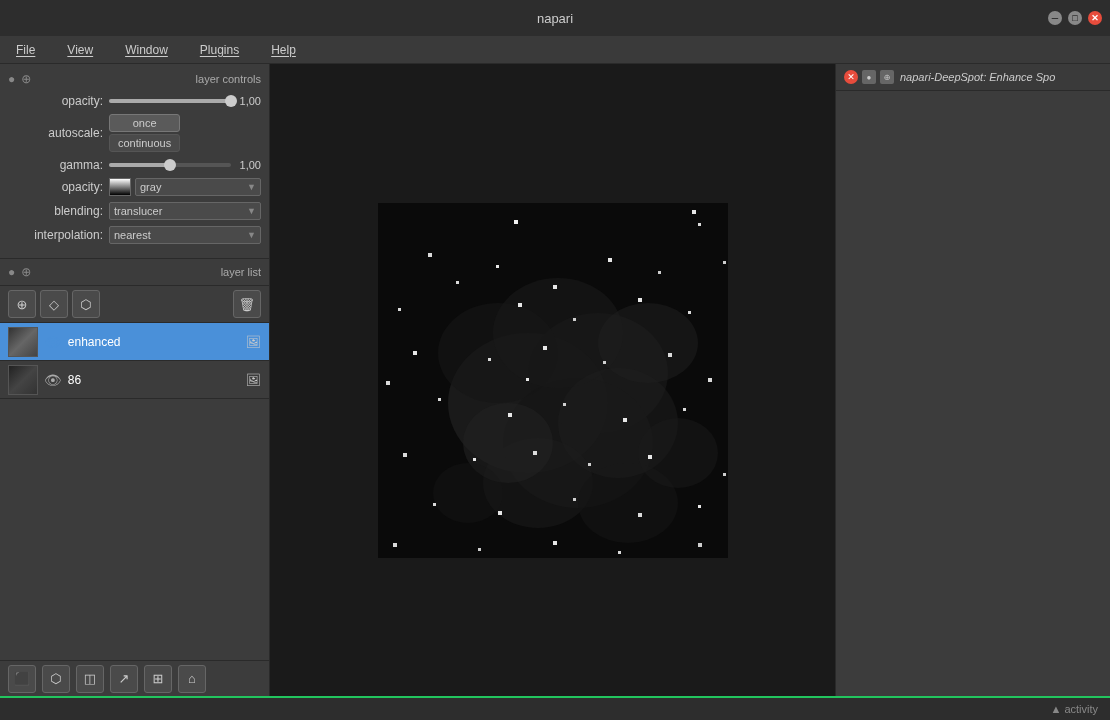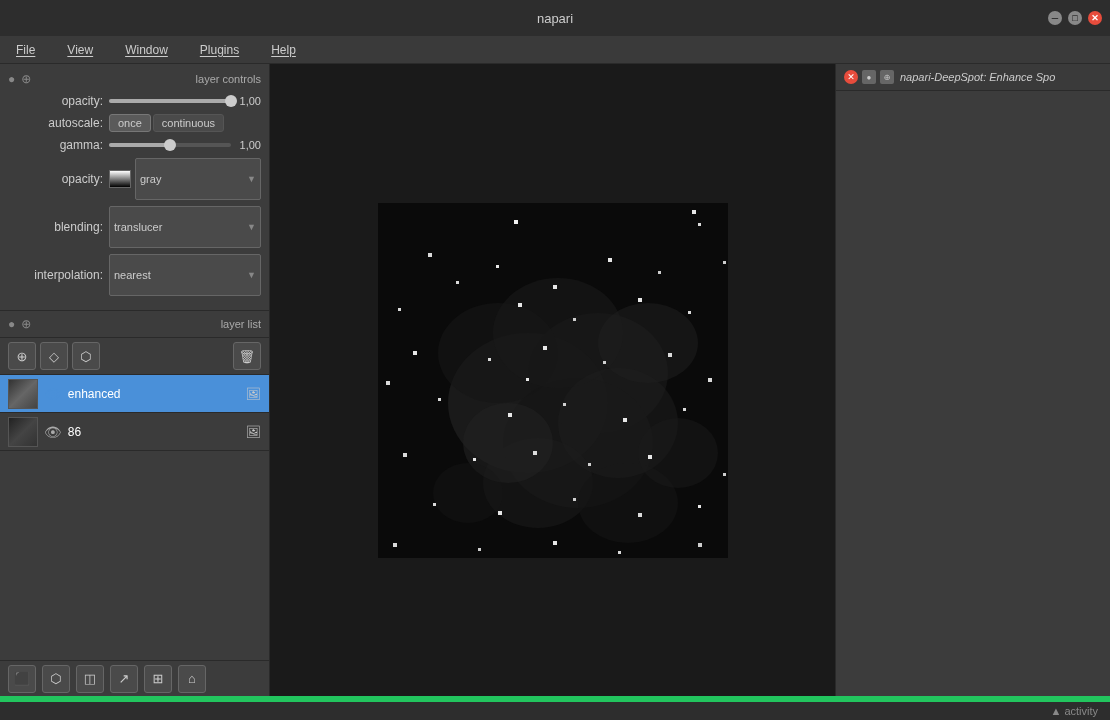--- a/index.html
+++ b/index.html
@@ -147,21 +147,21 @@
       cursor: pointer;
     }
     .slider-value {
       width: 30px;
       text-align: right;
       color: #ccc;
       font-size: 11px;
     }
 
     .autoscale-btns {
-      display: flex; gap: 2px;
+      display: flex; gap: 2px; flex-direction: column;
     }
     .autoscale-btn {
       padding: 2px 8px;
       border-radius: 3px;
       font-size: 11px;
       cursor: pointer;
       border: 1px solid #555;
       background: #4a4a4a;
       color: #ccc;
     }
@@ -180,21 +180,21 @@
       width: 22px; height: 18px;
       background: linear-gradient(to bottom, #fff, #000);
       border: 1px solid #666;
       flex-shrink: 0;
     }
     .dropdown {
       flex: 1;
       background: #4a4a4a;
       border: 1px solid #666;
       color: #ccc;
-      padding: 14px 4px;
+      padding: 2px 4px;
       font-size: 11px;
       border-radius: 2px;
       display: flex;
       align-items: center;
       justify-content: space-between;
       cursor: pointer;
     }
     .dropdown-arrow { color: #888; font-size: 9px; }
 
     
@@ -353,21 +353,21 @@
     }
 
     
     #status-bar {
       height: 24px;
       background: #2d2d2d;
       display: flex;
       align-items: center;
       justify-content: flex-end;
       padding: 0 12px;
-      border-top: 6px solid #22c55e;
+      border-top: 2px solid #22c55e;
     }
     .status-text {
       font-size: 11px;
       color: #888;
     }
 
     
     #bottom-toolbar {
       height: 36px;
       background: #3c3c3c;

